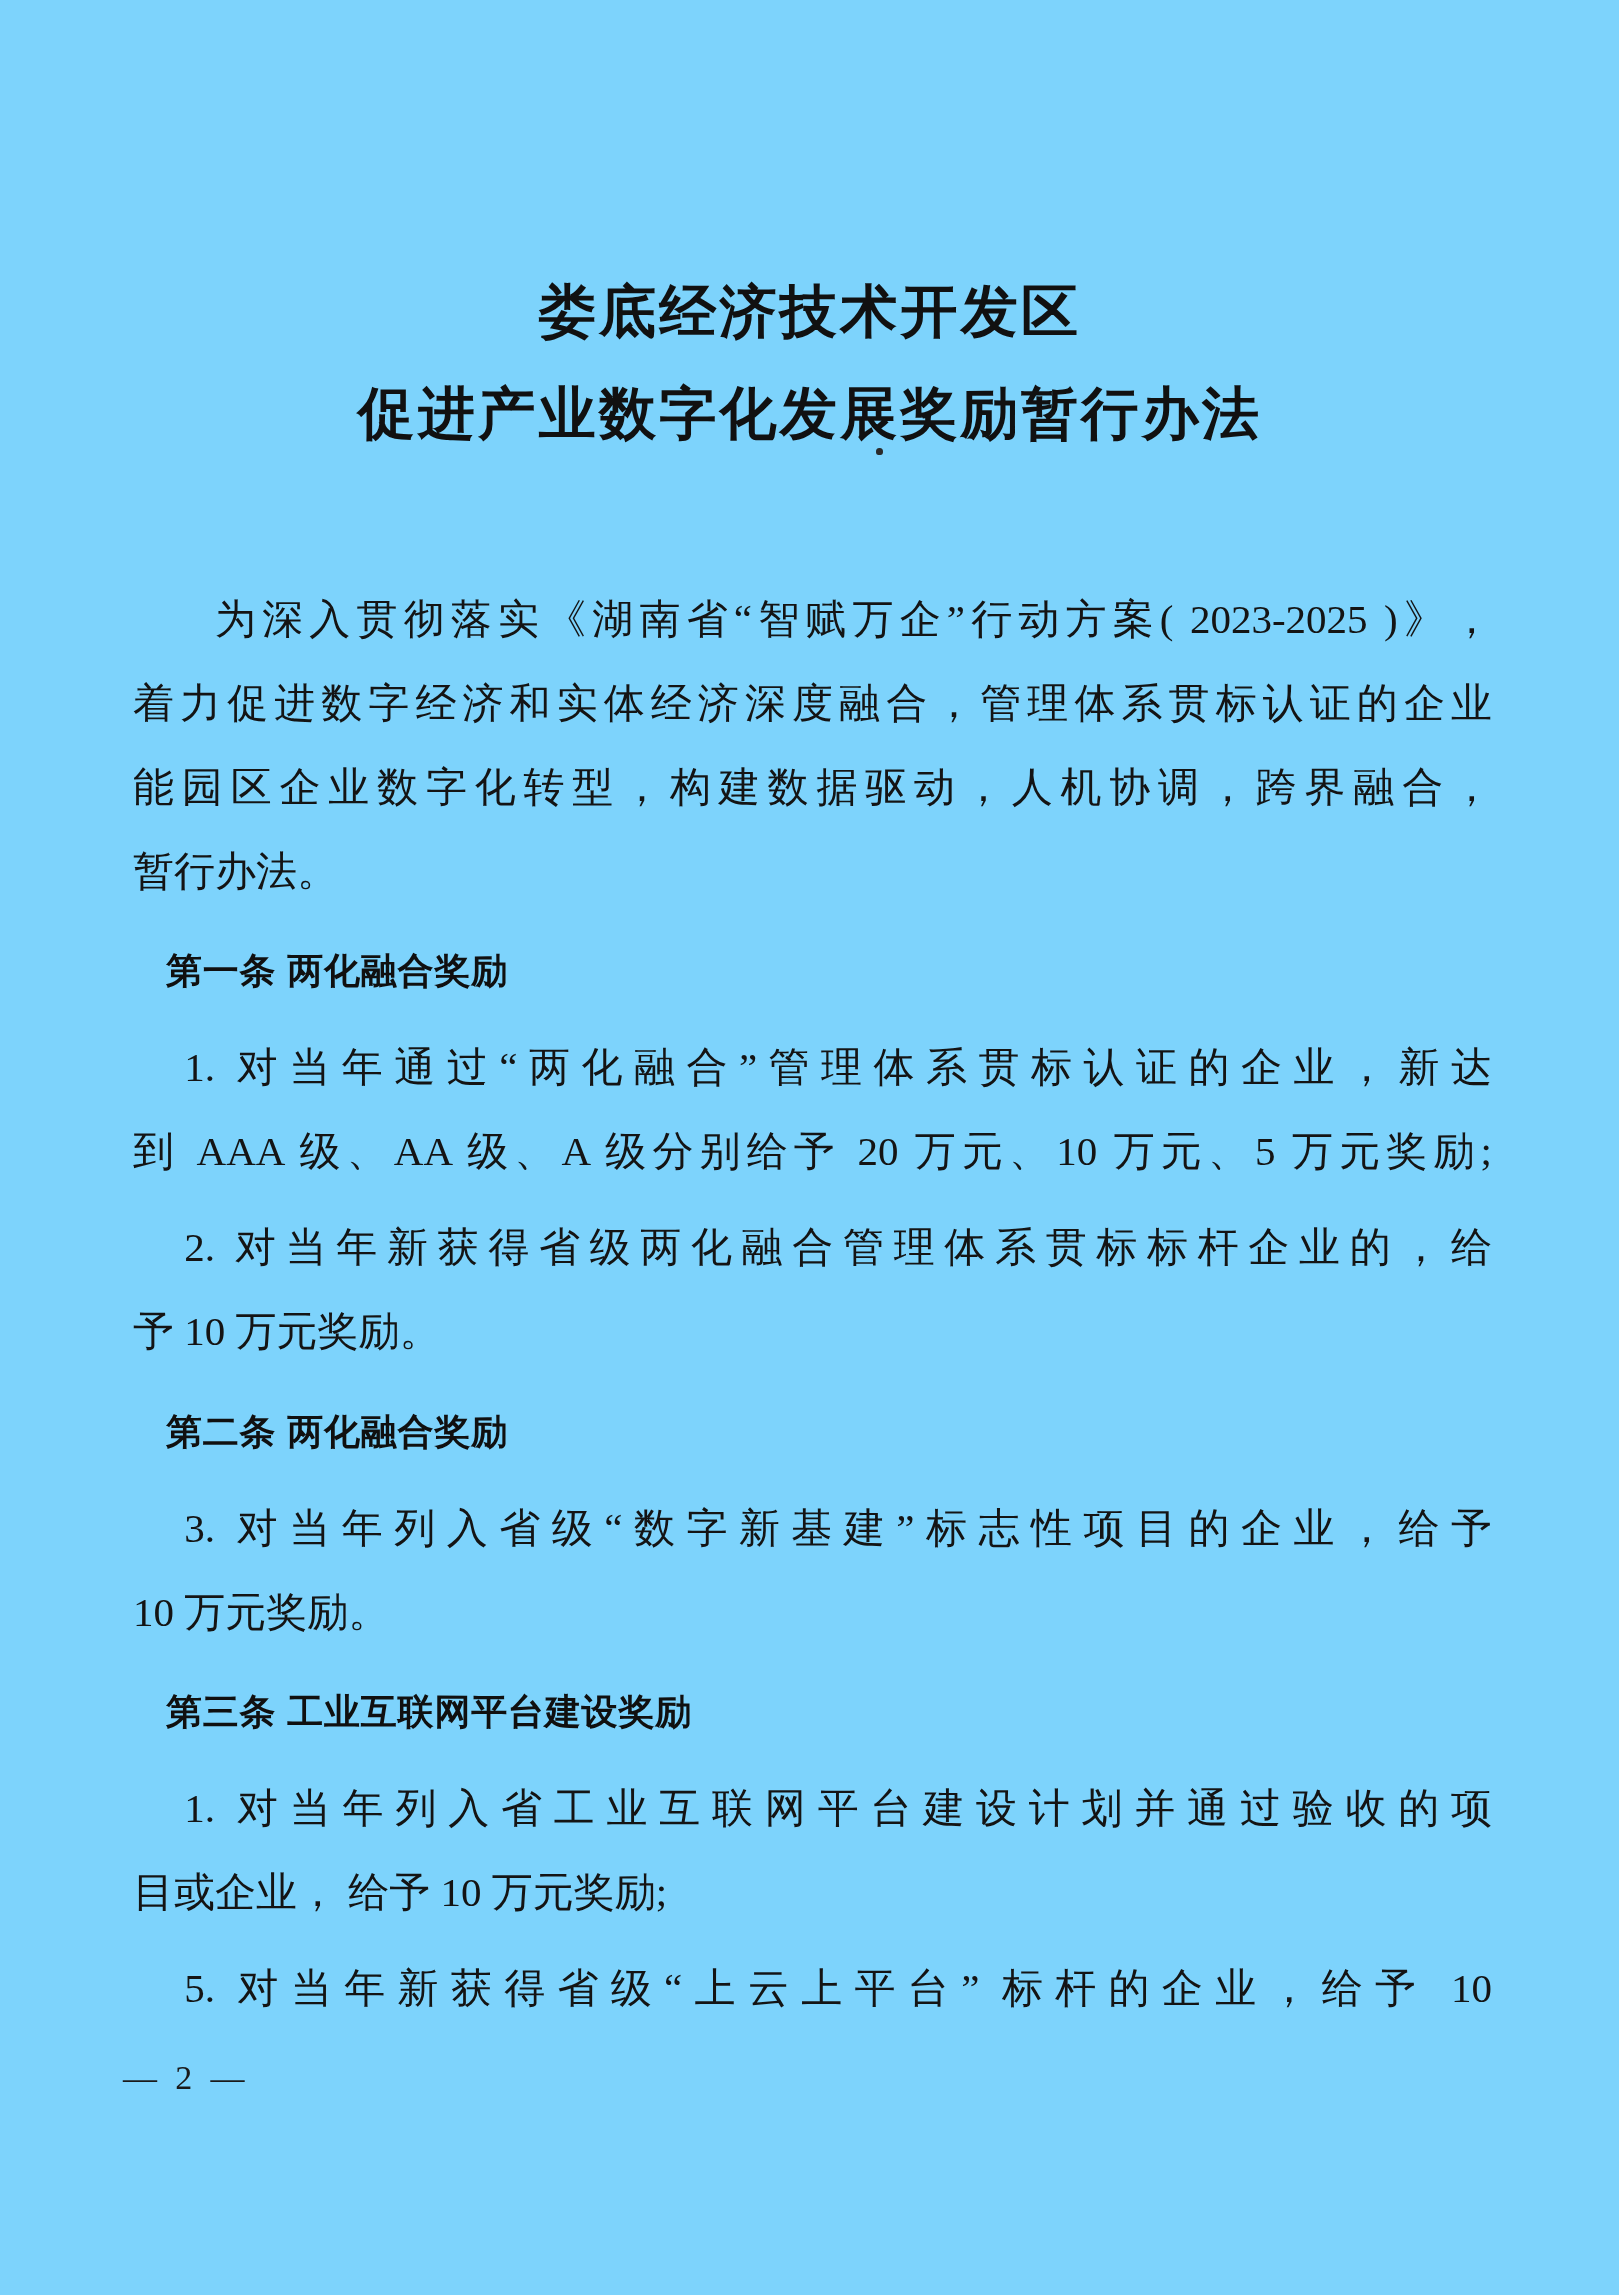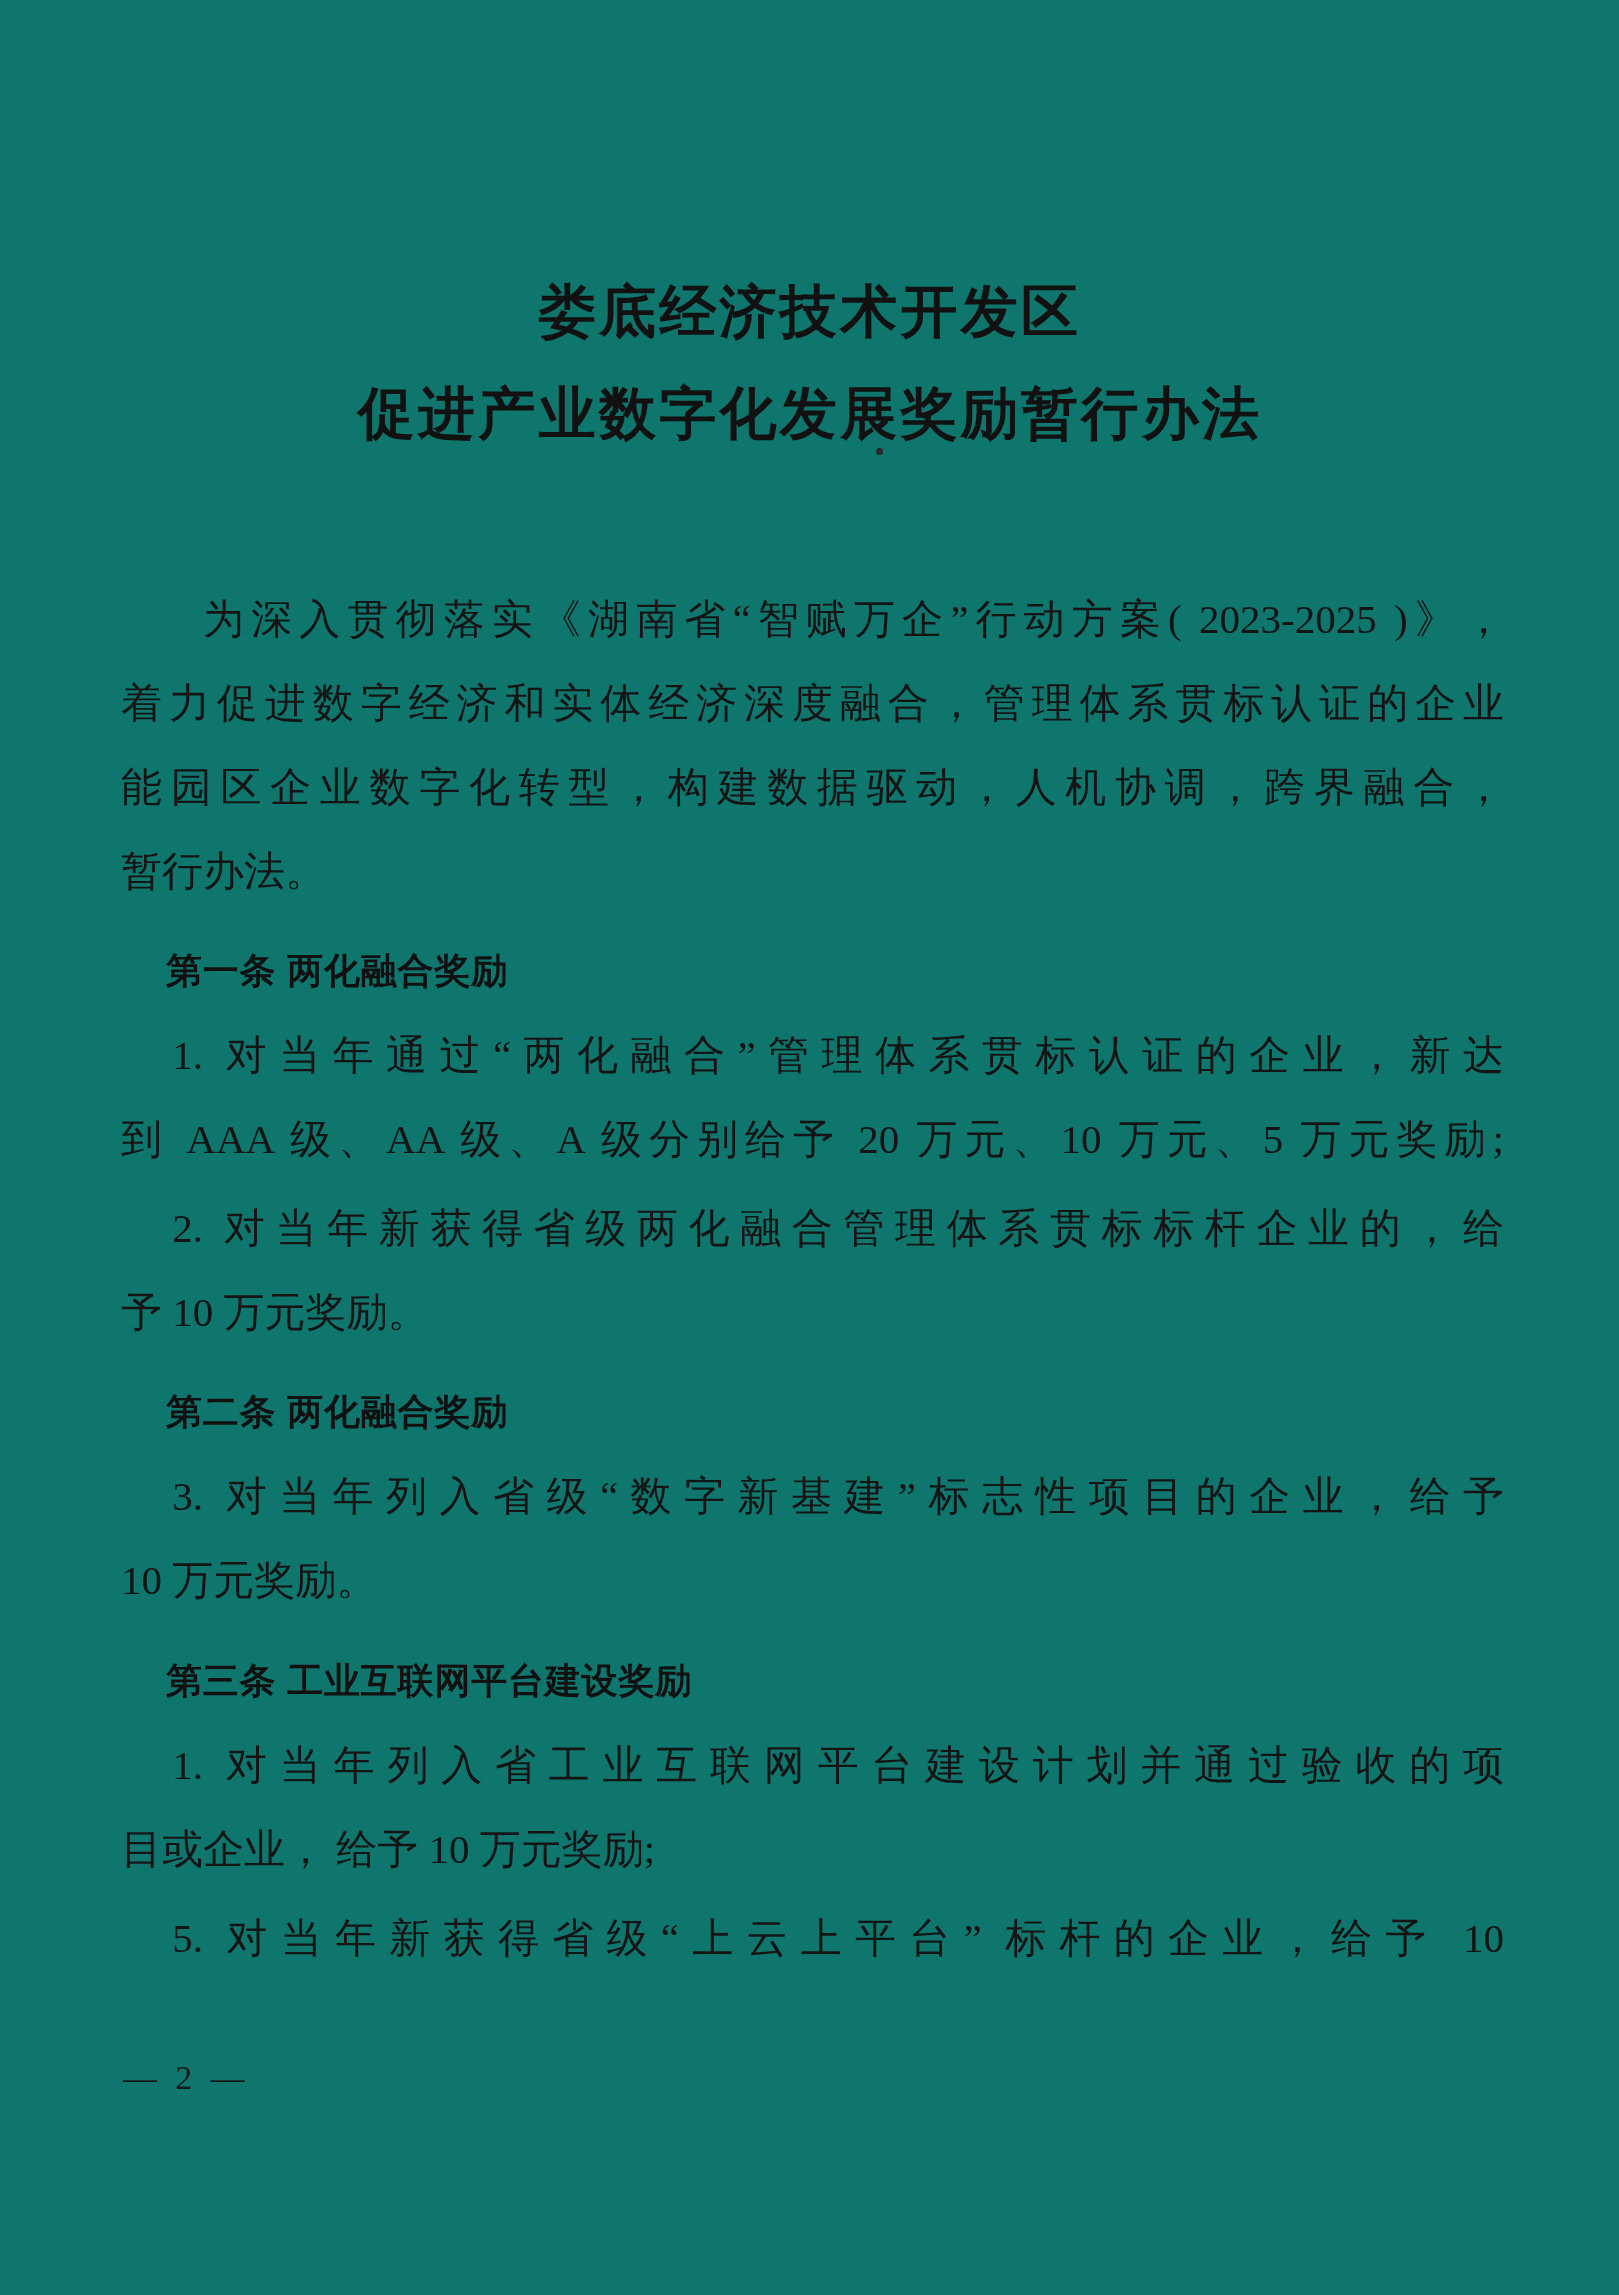--- a/index.html
+++ b/index.html
@@ -5,21 +5,21 @@
   html, body {
     margin: 0;
     padding: 0;
     background: #e8e8e8;
   }
   .page {
     position: relative;
     width: 1620px;
     height: 2295px;
     margin: 0 auto;
-    background: #0f766e;
+    background: #7dd3fc;
     color: #161616;
     overflow: hidden;
     font-family: "Liberation Serif", "DejaVu Serif", serif;
   }
   .title-block {
     padding-top: 260px;
     text-align: center;
     font-family: "Liberation Sans", "DejaVu Sans", sans-serif;
     font-weight: bold;
     font-size: 57px;
@@ -35,21 +35,21 @@
     height: 7.4px;
     background: #2a2a2a;
     border-radius: 50% 50% 40% 40%;
   }
   .doc-body {
     margin: 113px 116px 0 121px; 
     font-size: 41px;
     line-height: 84px;
     color: #141414;
   }
-  .para { margin: 0; }
+  .para { margin: 12px; }
   .para + .para { margin-top: 4.9px; }
   .line { display: block; white-space: normal; }
   .line.fill {
     text-align: justify;
     text-align-last: justify;
   }
   .line.first { text-indent: 2em; }
   .line.first-num { text-indent: 1.25em; }
   .heading {
     margin: 16.3px 0 0 0;

